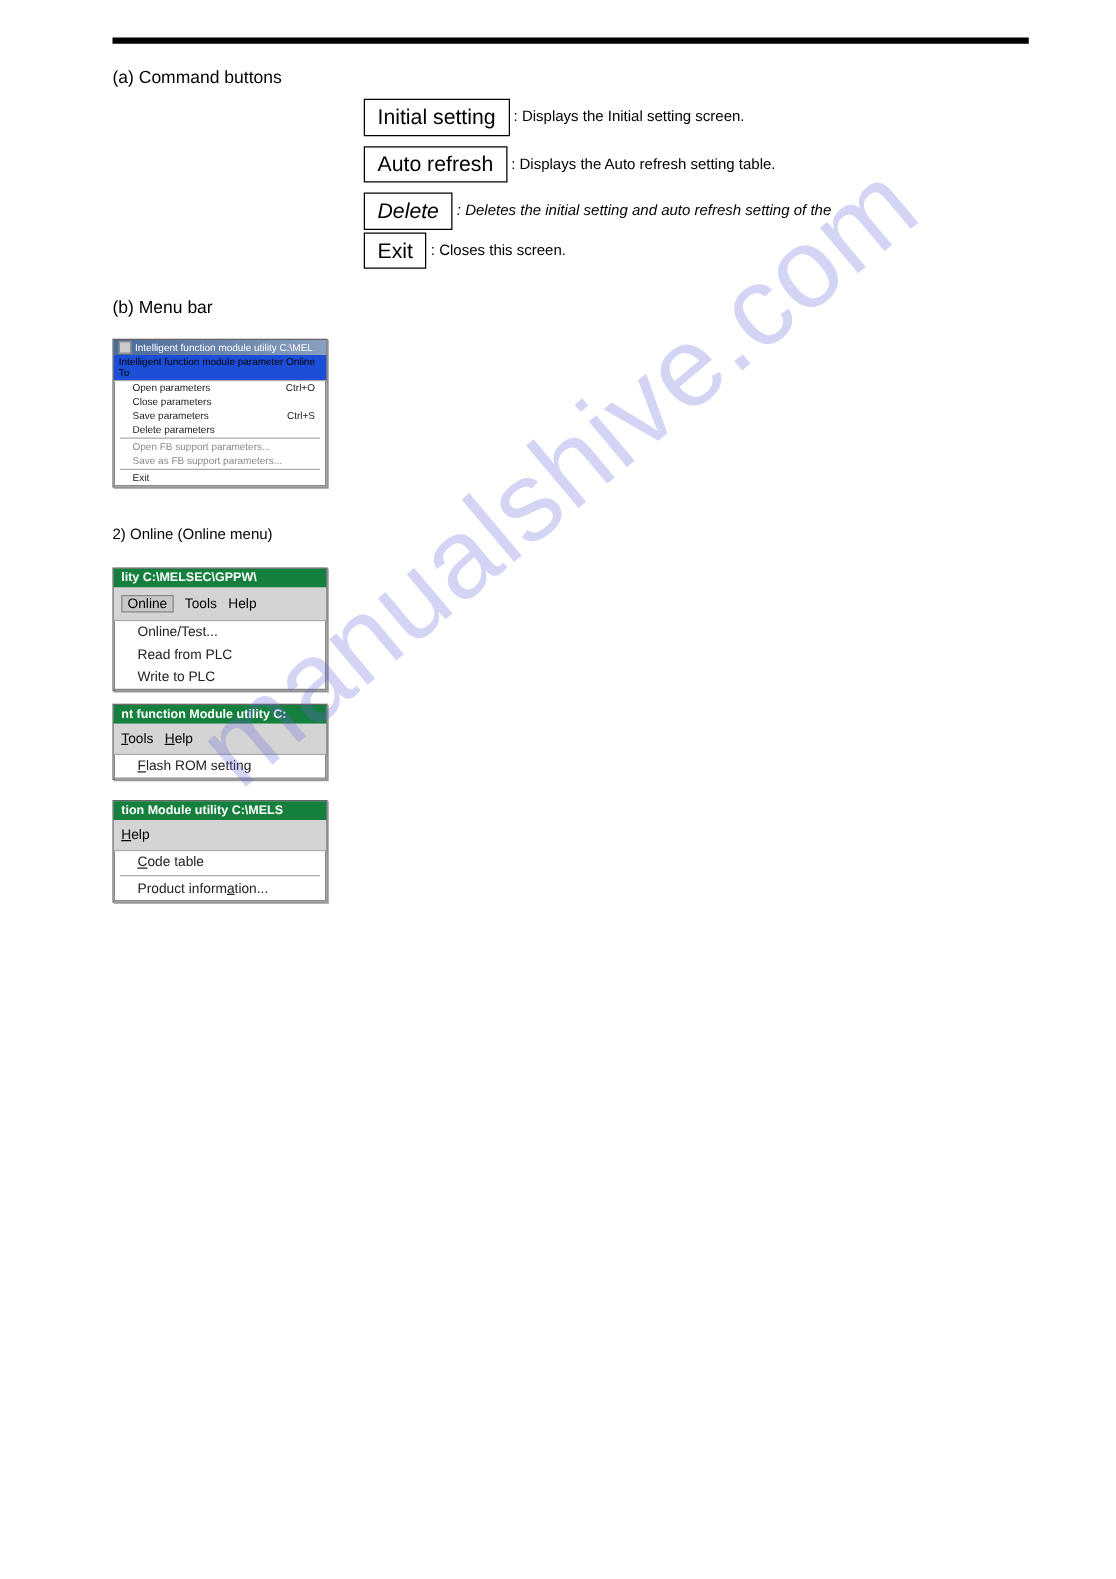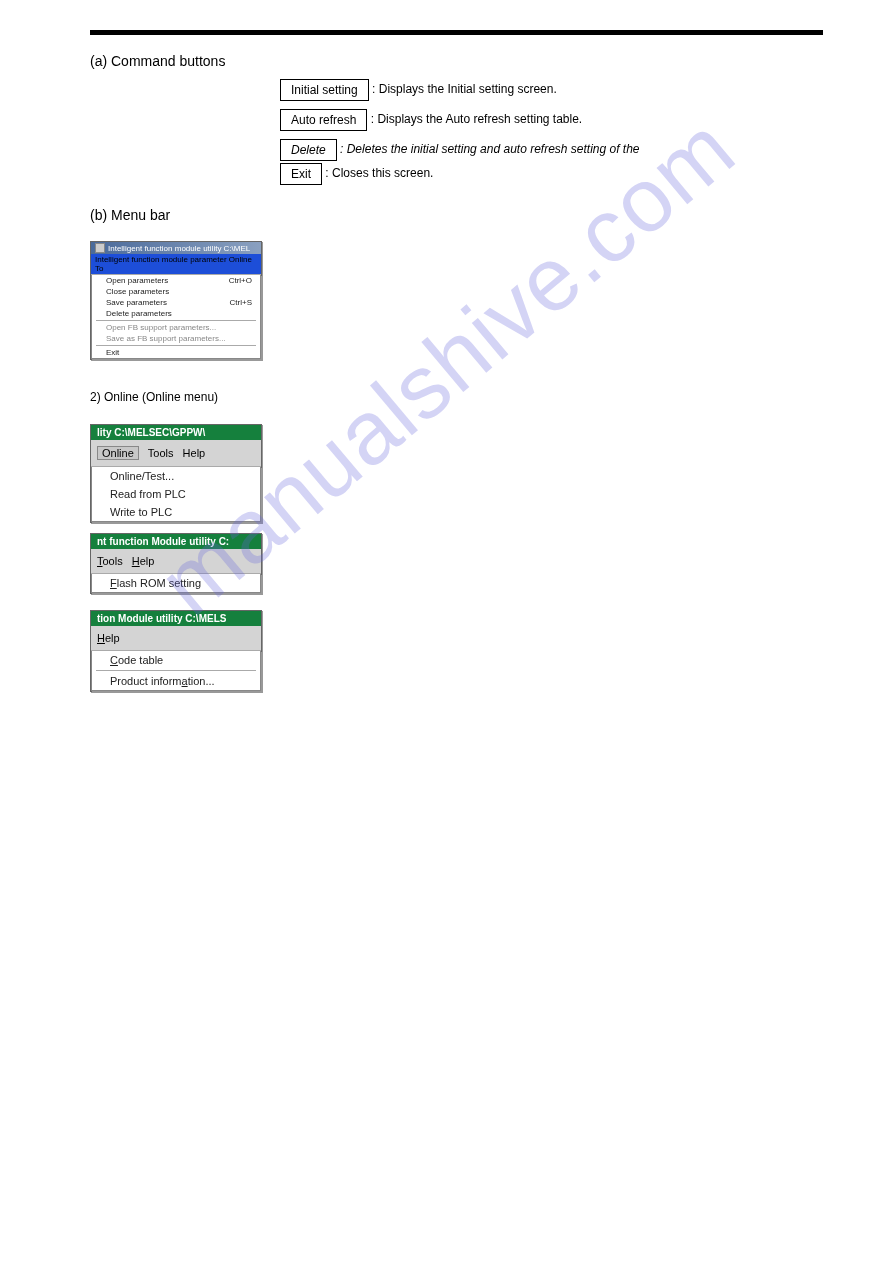--- a/index.html
+++ b/index.html
@@ -28,23 +28,24 @@
   }
   .body-text {
     margin-left: 190px;
     line-height: 1.5;
     font-size: 12px;
   }
   .btn-box {
     display: inline-block;
     border: 1px solid #000;
     padding: 1px 10px;
-    font-size: 12px;
+    font-size: 17px;
     vertical-align: middle;
     background: #fff;
+    margin-left: 11px;
   }
   .screenshot-block {
     margin-top: 18px;
     margin-left: 0;
   }
   .ss-frame {
     border: 1px solid #666;
     background: #d4d4d4;
     width: 170px;
     font-size: 9px;

